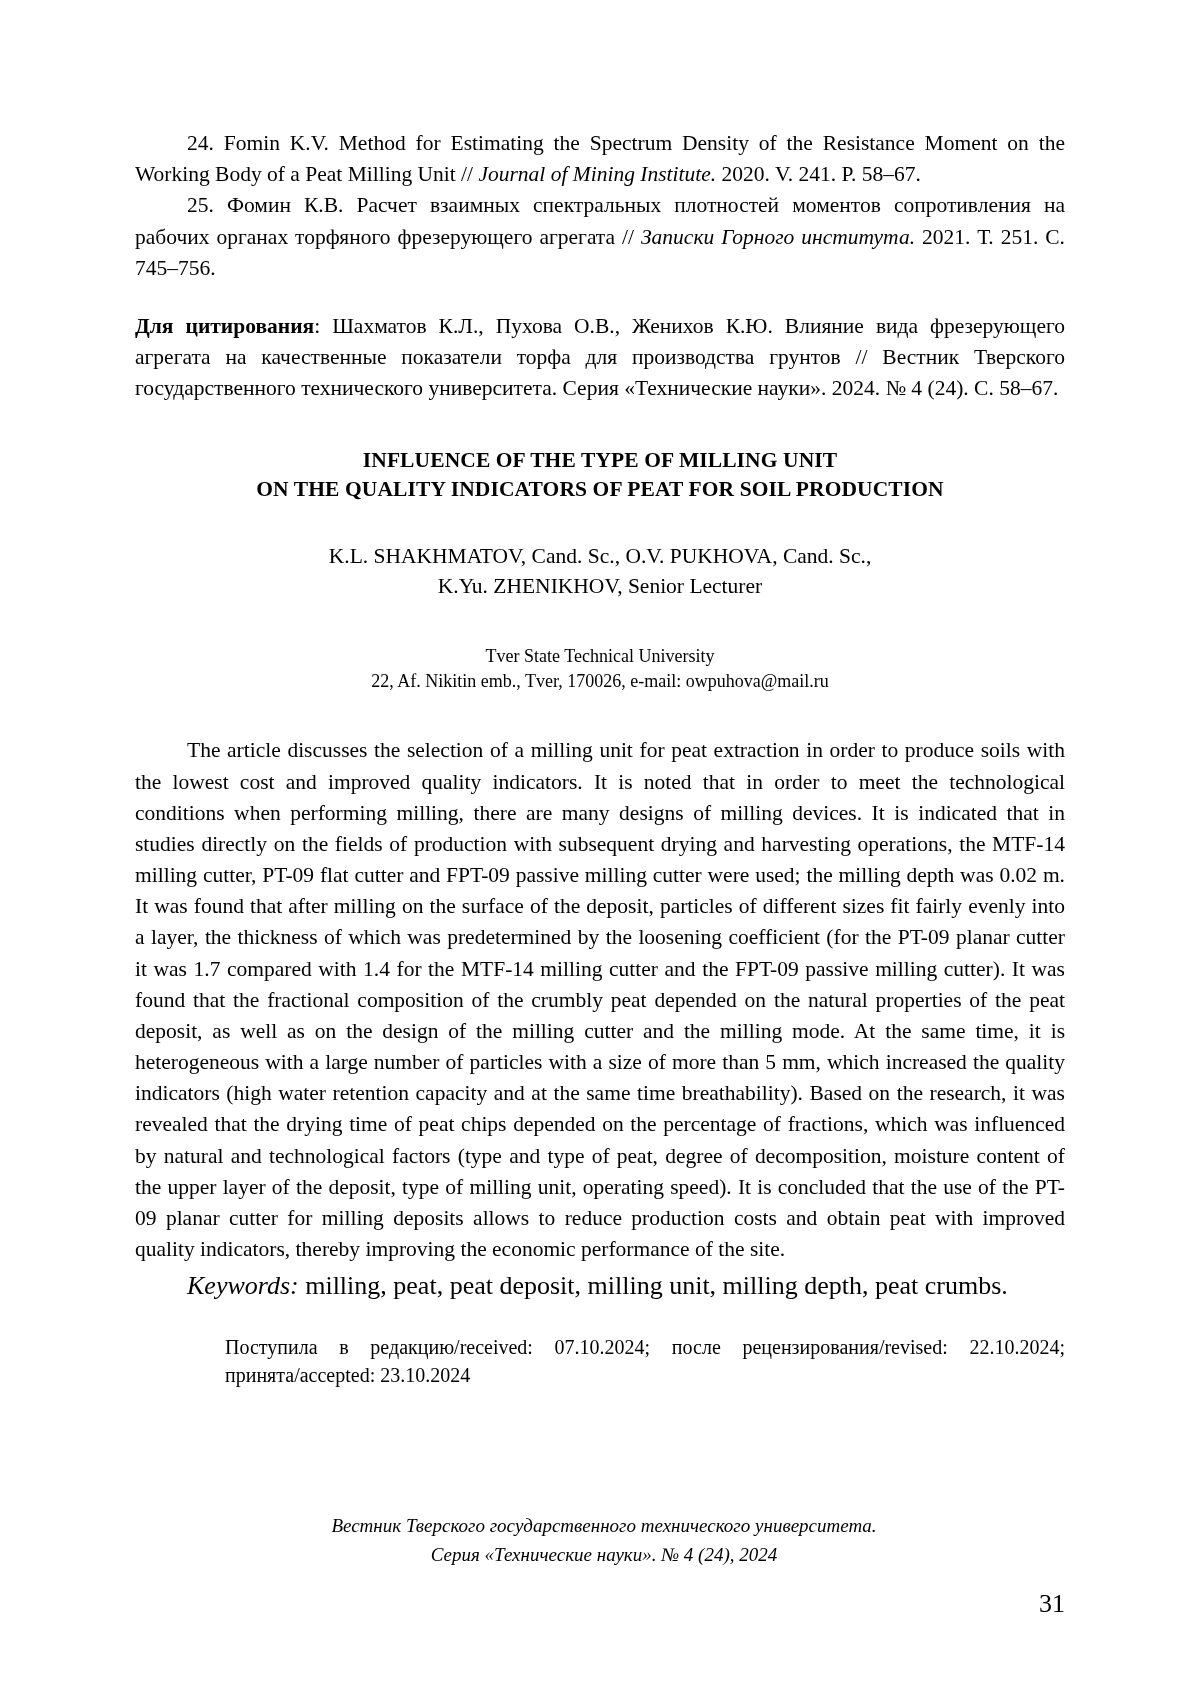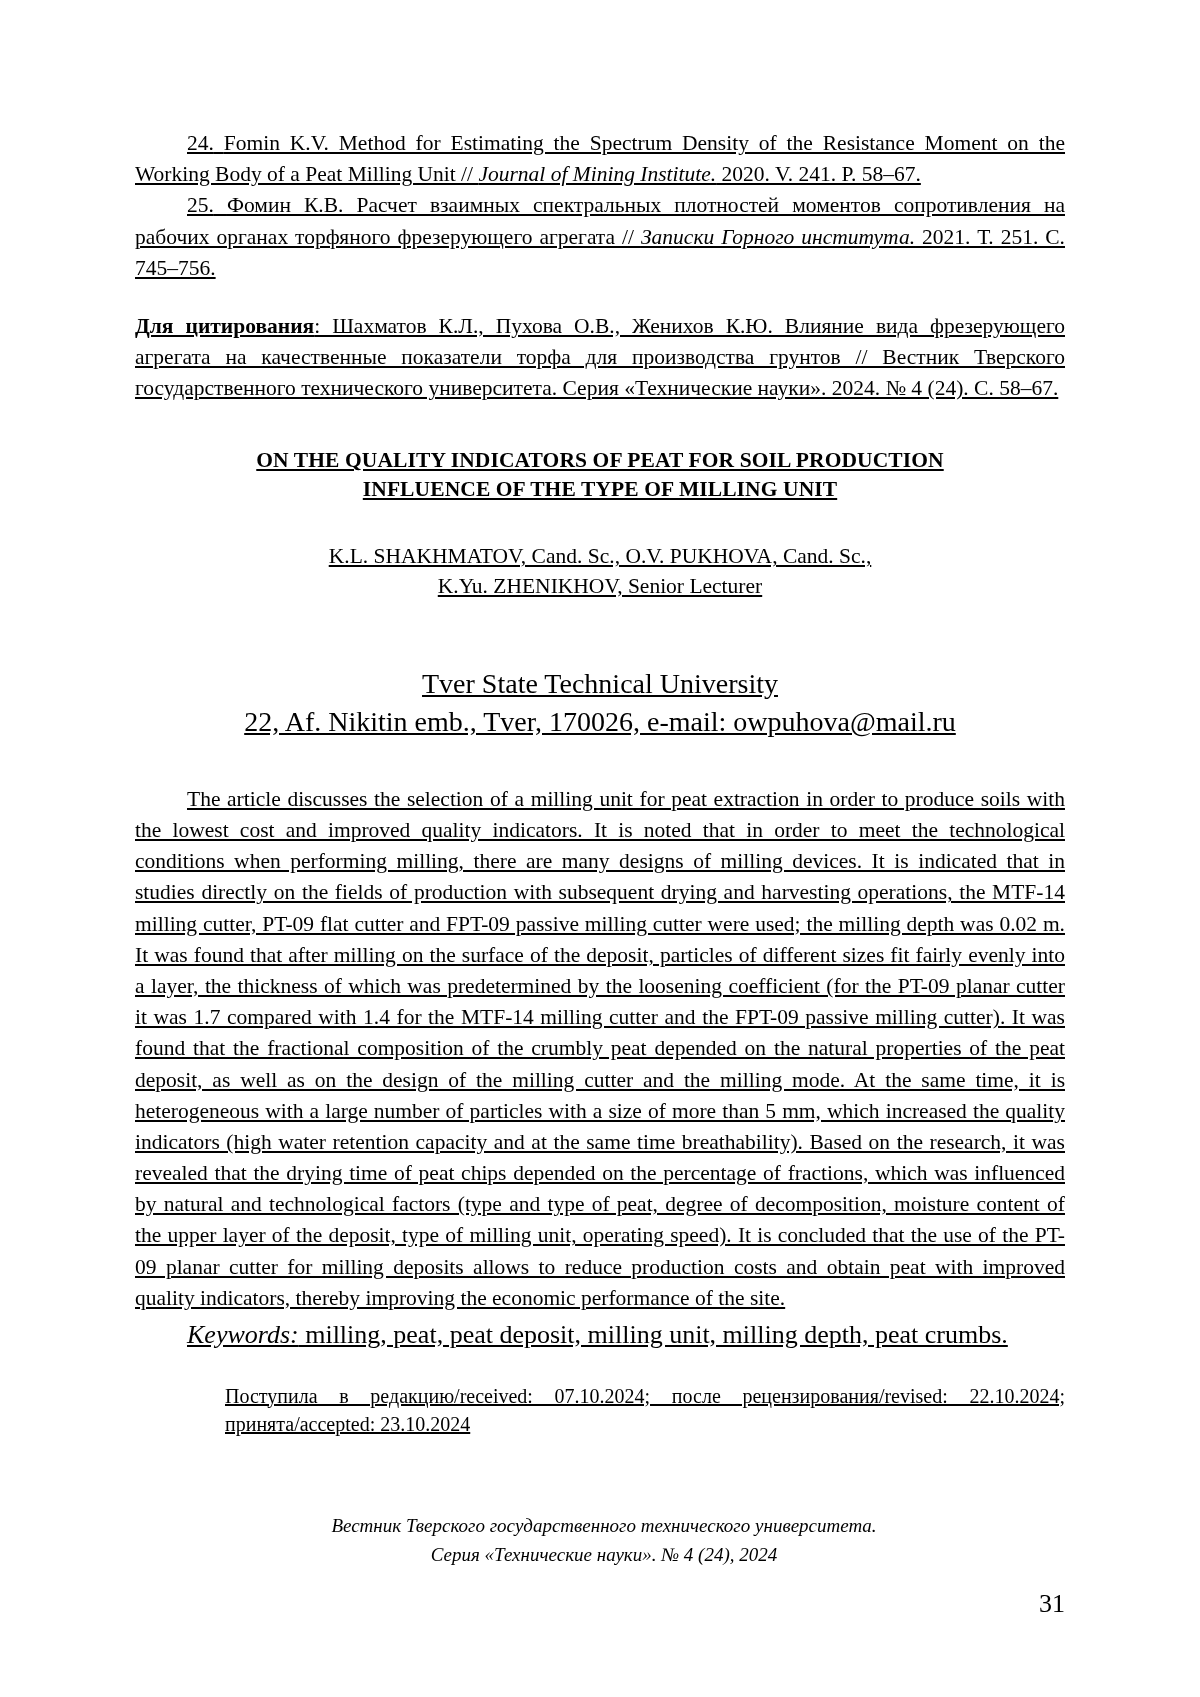--- a/index.html
+++ b/index.html
@@ -14,21 +14,20 @@
     color: #000000;
     position: relative;
     overflow: hidden;
   }
   .page {
     position: relative;
     width: 1200px;
     height: 1697px;
     box-sizing: border-box;
     padding: 128px 135px 0 135px;
-    text-decoration: underline;
   }
   .para {
     font-size: 21.5px;
     line-height: 1.45;
     text-align: justify;
     text-justify: inter-word;
     margin: 0;
   }
   .indent {
     text-indent: 52px;
@@ -51,23 +50,23 @@
     letter-spacing: 0.1px;
   }
   .authors {
     text-align: center;
     font-size: 21.5px;
     line-height: 1.38;
     margin-top: 38px;
   }
   .affil {
     text-align: center;
-    font-size: 28px;
+    font-size: 18px;
     line-height: 1.38;
-    margin-top: 63px;
+    margin-top: 42px;
   }
   .abstract {
     margin-top: 42px;
   }
   .keywords {
     margin-top: 2px;
     text-indent: 52px;
     font-size: 26px;
     line-height: 1.45;
     text-align: justify;
@@ -111,22 +110,22 @@
     </p>
     <p class="para indent">
       <span>25.</span>
       <span>Фомин К.В. Расчет взаимных спектральных плотностей моментов сопротивления на рабочих органах торфяного фрезерующего агрегата // </span><span class="italic">Записки Горного института.</span><span> 2021. Т. 251. С. 745–756.</span>
     </p>
   </div>
 
   <p class="para cite-block"><span class="bold">Для цитирования</span><span>: Шахматов К.Л., Пухова О.В., Женихов К.Ю. Влияние вида фрезерующего агрегата на качественные показатели торфа для производства грунтов // Вестник Тверского государственного технического университета. Серия «Технические науки». 2024. № 4 (24). С. 58–67.</span></p>
 
   <div class="title">
+    <div>INFLUENCE OF THE TYPE OF MILLING UNIT</div>
     <div>ON THE QUALITY INDICATORS OF PEAT FOR SOIL PRODUCTION</div>
-    <div>INFLUENCE OF THE TYPE OF MILLING UNIT</div>
   </div>
 
   <div class="authors">
     <div>K.L. SHAKHMATOV, Cand. Sc., O.V. PUKHOVA, Cand. Sc.,</div>
     <div>K.Yu. ZHENIKHOV, Senior Lecturer</div>
   </div>
 
   <div class="affil">
     <div>Tver State Technical University</div>
     <div>22, Af. Nikitin emb., Tver, 170026, e-mail: owpuhova@mail.ru</div>

